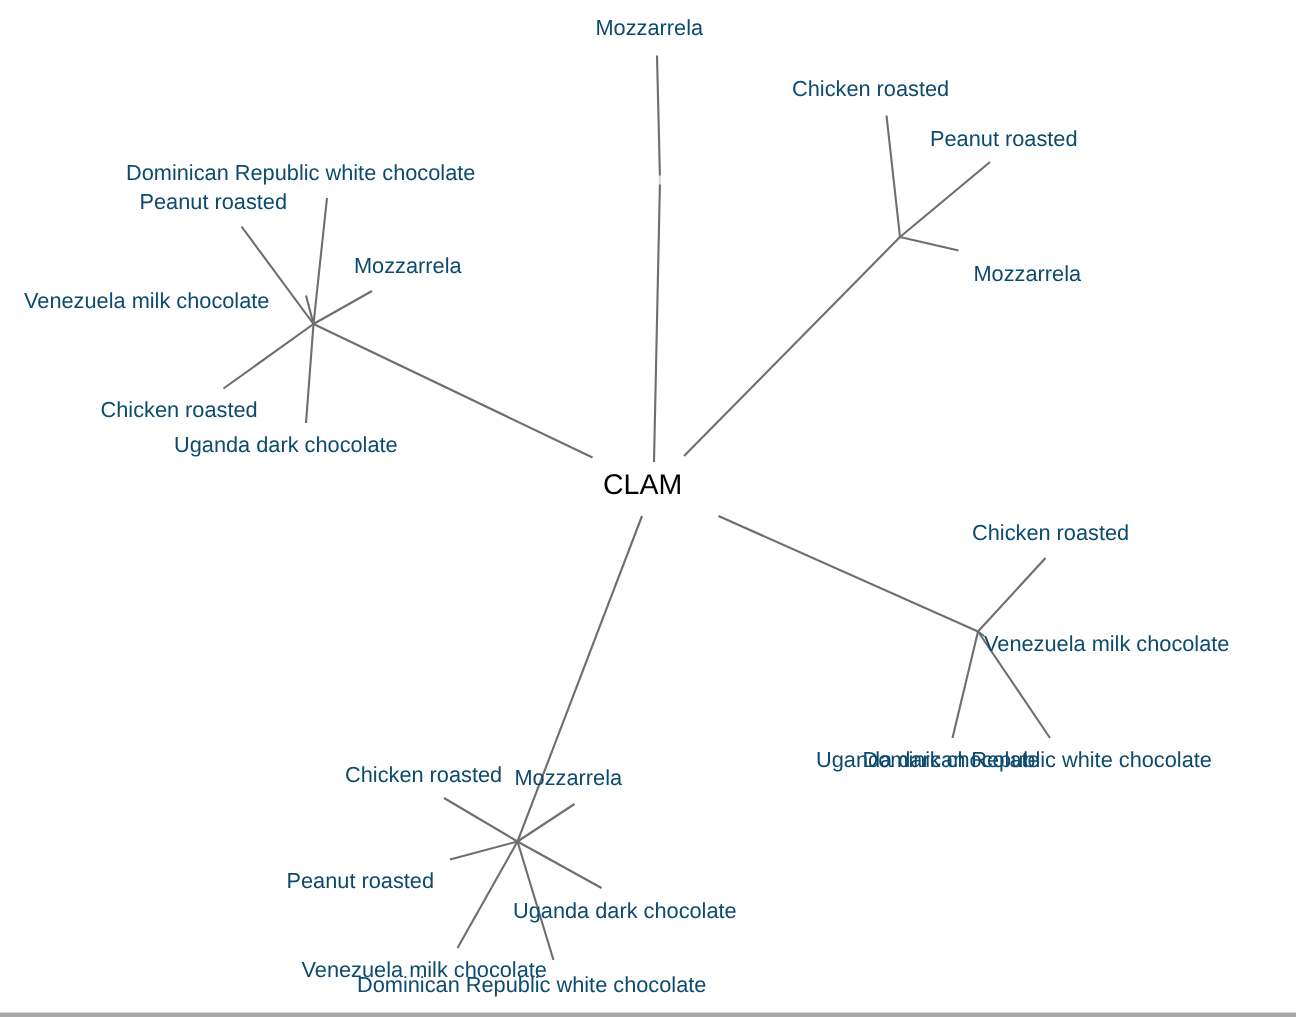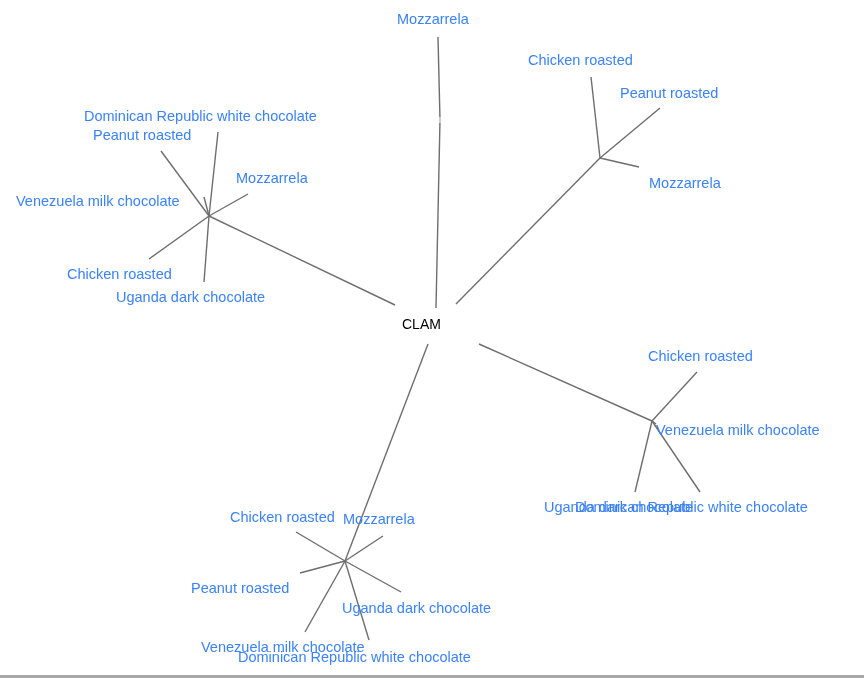--- a/index.html
+++ b/index.html
@@ -1,20 +1,20 @@
 <!DOCTYPE html>
 <html><head>
   <meta charset="utf-8">
   <style>
     html, body { margin: 0; padding: 0; background: #ffffff; }
     body { width: 864px; height: 678px; position: relative; overflow: hidden; font-family: "Liberation Sans", sans-serif; }
     #canvas { position: absolute; left: 0; top: 0; width: 864px; height: 678px; }
     .edge { stroke: #6e6e6e; stroke-width: 1.4; fill: none; }
-    .label { position: absolute; white-space: nowrap; font-size: 14.5px; color: #3b82f6; line-height: 16px; }
-    .root-label { position: absolute; white-space: nowrap; font-size: 14px; color: #000; line-height: 24px; }
+    .label { position: absolute; white-space: nowrap; font-size: 14.5px; color: #0c4a6e; line-height: 16px; }
+    .root-label { position: absolute; white-space: nowrap; font-size: 19px; color: #000; line-height: 24px; }
     .bottom-rule { position: absolute; left: 0; top: 675px; width: 864px; height: 3px; background: #a8a8a8; }
   </style>
 </head>
 <body>
 
 <svg id="canvas" xmlns="http://www.w3.org/2000/svg" width="864" height="678">
     <line x1="436" y1="308" x2="440" y2="120" class="edge"></line>
     <line x1="440" y1="120" x2="438" y2="37" class="edge"></line>
     <line x1="456" y1="304" x2="600" y2="158" class="edge"></line>
     <line x1="600" y1="158" x2="591" y2="77" class="edge"></line>

